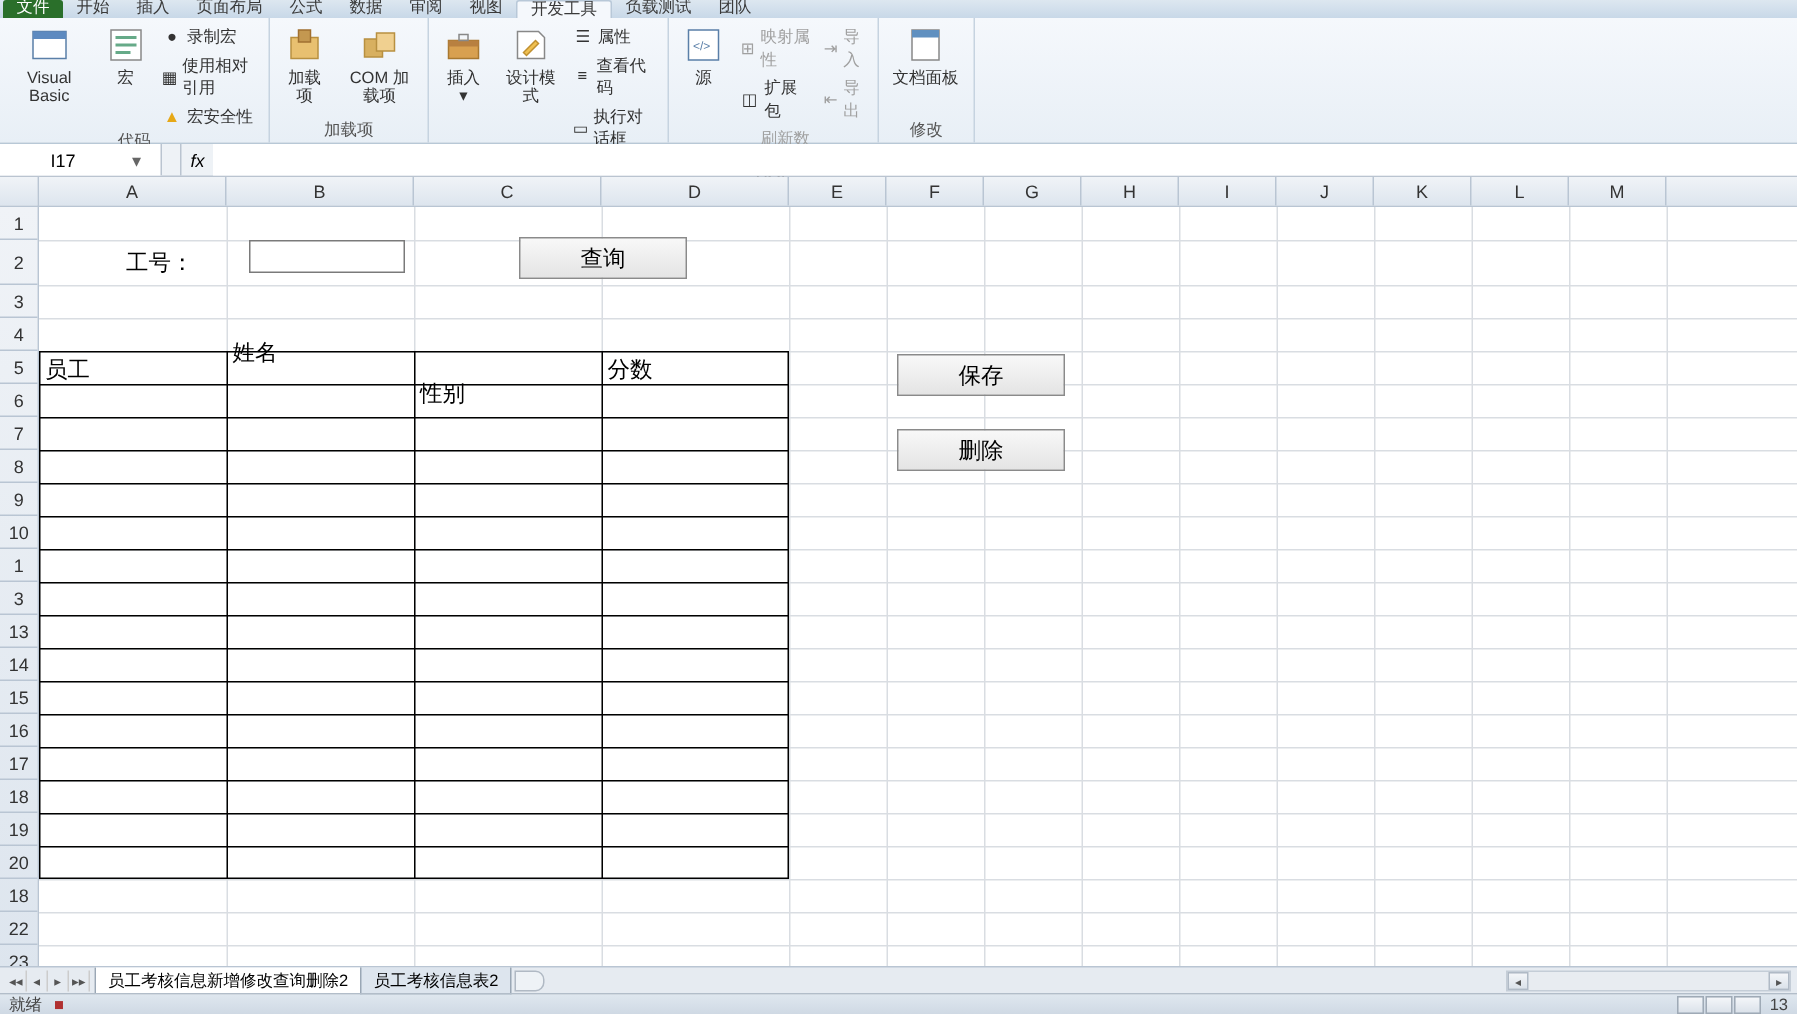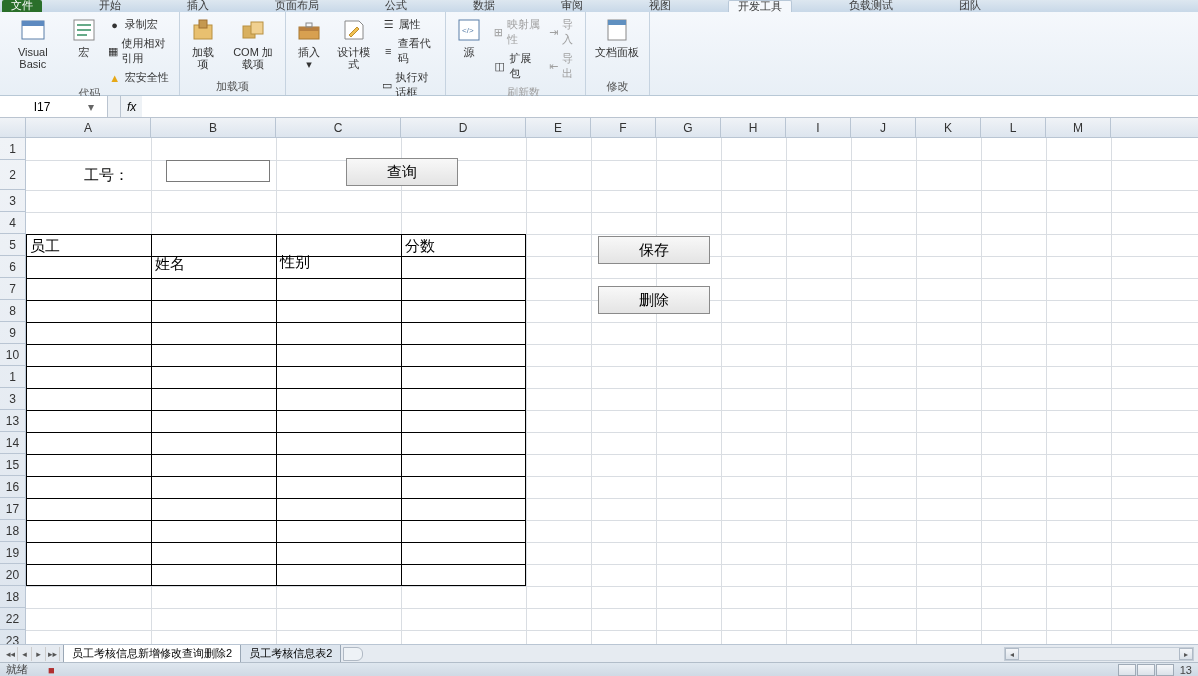--- a/index.html
+++ b/index.html
@@ -1,19 +1,19 @@
 <!DOCTYPE html>
 <html><head>
 <meta charset="utf-8">
 <style>
 * { margin: 0; padding: 0; box-sizing: border-box; font-family: "Microsoft YaHei", SimSun, Arial, sans-serif; }
 body { background: #fff; width: 1198px; height: 676px; overflow: hidden; font-size: 12px; position: relative; }
 
 
-.menu-tabs { height: 12px; background: linear-gradient(#dde7f0, #c8d8e8); display: flex; align-items: flex-end; padding-left: 2px; gap: 48px; }
+.menu-tabs { height: 12px; background: linear-gradient(#dde7f0, #c8d8e8); display: flex; align-items: flex-end; padding-left: 2px; }
 .menu-tab { padding: 0 9px; font-size: 11px; color: #3a3a3a; height: 12px; line-height: 10px; cursor: pointer; }
 .menu-tab.file { background: #2a6f2a; color: #fff; border-radius: 2px 2px 0 0; }
 .menu-tab.active { background: #f5f8fc; border: 1px solid #b8c8d8; border-bottom: none; border-radius: 2px 2px 0 0; }
 
 
 .ribbon { height: 84px; background: linear-gradient(#f5f8fc, #e8eff6); border-bottom: 1px solid #b8c8d6; display: flex; }
 .ribbon-group { border-right: 1px solid #c6d3e0; display: flex; flex-direction: column; justify-content: space-between; padding: 2px 4px 0 4px; }
 .ribbon-group-label { font-size: 11px; color: #555; text-align: center; padding-bottom: 1px; }
 .ribbon-group-body { display: flex; align-items: flex-start; flex: 1; gap: 3px; }
 .rb-bigbtn { display: flex; flex-direction: column; align-items: center; justify-content: flex-start; padding: 2px 5px; cursor: pointer; }
@@ -355,21 +355,21 @@
       <div class="tbl-h" style="left:0; top:272px; width:500px;"></div>
       <div class="tbl-h" style="left:0; top:294px; width:500px;"></div>
       <div class="tbl-h" style="left:0; top:316px; width:500px;"></div>
       <div class="tbl-h" style="left:0; top:338px; width:500px;"></div>
       <div class="tbl-h" style="left:0; top:360px; width:500px;"></div>
       <div class="tbl-h" style="left:0; top:382px; width:500px;"></div>
       <div class="tbl-h" style="left:0; top:404px; width:500px;"></div>
       <div class="tbl-h" style="left:0; top:426px; width:500px;"></div>
 
     <div class="tbl-hd" style="left:4px; top:99px;">员工</div>
-    <div class="tbl-hd" style="left:129px; top:117px;">姓名</div>
+    <div class="tbl-hd" style="left:129px; top:88px;">姓名</div>
     <div class="tbl-hd" style="left:254px; top:115px;">性别</div>
     <div class="tbl-hd" style="left:379px; top:99px;">分数</div>
   </div>
 </div>
 
 <div class="sheet-bar">
   <div class="sheet-nav">
     <span>◂◂</span>
     <span>◂</span>
     <span>▸</span>
@@ -382,21 +382,21 @@
   <div class="sheet-new"></div>
   <div class="hscroll">
     <div class="hscroll-track">
       <div class="hscroll-btn" style="left:0">◂</div>
       <div class="hscroll-btn" style="right:0">▸</div>
     </div>
   </div>
 </div>
 
 <div class="status-bar">
-  <div style="display:flex; gap:20px; align-items:center">
+  <div style="display:flex; gap:8px; align-items:center">
     <span>就绪</span>
     <span style="color:#b03030">■</span>
   </div>
   <div style="display:flex; gap:6px; align-items:center">
     <div class="view-btns">
       <div class="view-btn"></div>
       <div class="view-btn"></div>
       <div class="view-btn"></div>
     </div>
     <span>13</span>

